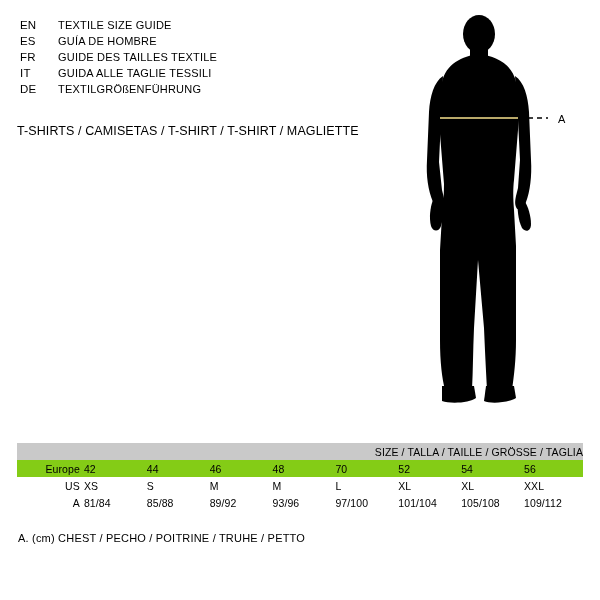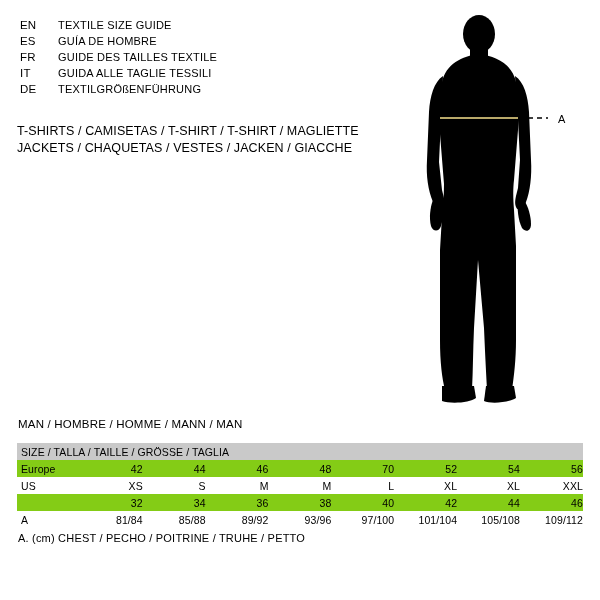--- a/index.html
+++ b/index.html
@@ -109,22 +109,22 @@
   }
   tr.row-head td {
     background: #c9c9c9;
   }
   tr.row-shade td {
     background: #84cc16;
   }
   tr.row-plain td {
     background: #ffffff;
   }
-  td.col-label { width: 86px; }
-  td.col-v { width: 68px; text-align: right; }
+  td.col-label { width: 86px; text-align: right; }
+  td.col-v { width: 68px; }
 
   .footnote {
     position: absolute;
     left: 18px;
     top: 532px;
     font-size: 11px;
     letter-spacing: 0.2px;
   }
 </style>
 </head>
@@ -150,21 +150,20 @@
       <span class="lang-text">GUIDA ALLE TAGLIE TESSILI</span>
     </div>
     <div class="lang-row">
       <span class="lang-code">DE</span>
       <span class="lang-text">TEXTILGRÖßENFÜHRUNG</span>
     </div>
   </div>
 
   <div class="category-block">
     <div class="category-line">T-SHIRTS / CAMISETAS / T-SHIRT / T-SHIRT / MAGLIETTE</div>
-    <div class="category-line">JACKETS / CHAQUETAS / VESTES / JACKEN / GIACCHE</div>
   </div>
 
   <div class="figure-wrap">
     <svg width="200" height="400" viewBox="0 0 200 400" xmlns="http://www.w3.org/2000/svg">
       <g fill="#000000">
 
         <ellipse cx="79" cy="24" rx="16" ry="19"></ellipse>
 
         <rect x="70" y="38" width="18" height="12"></rect>
 
@@ -215,21 +214,20 @@
         <path d="M42 376 L 74 376 L 76 388 C 70 393, 50 394, 42 391 Z"></path>
         <path d="M86 376 L 114 376 L 116 388 C 108 393, 90 394, 84 391 Z"></path>
       </g>
 
       <line x1="40" y1="108" x2="118" y2="108" stroke="#b9a96a" stroke-width="2"></line>
       <line x1="128" y1="108" x2="148" y2="108" stroke="#000000" stroke-width="1.4" stroke-dasharray="5,4"></line>
     </svg>
     <div class="measure-label">A</div>
   </div>
 
-  <div class="man-title">MAN / HOMBRE / HOMME / MANN / MAN</div>
 
   <table class="size-table">
     <tbody>
       <tr class="row-head">
         <td class="col-label" colspan="9">SIZE / TALLA / TAILLE / GRÖSSE / TAGLIA</td>
       </tr>
       <tr class="row-shade">
         <td class="col-label">Europe</td>
         <td class="col-v">42</td>
         <td class="col-v">44</td>
@@ -244,31 +242,20 @@
         <td class="col-label">US</td>
         <td class="col-v">XS</td>
         <td class="col-v">S</td>
         <td class="col-v">M</td>
         <td class="col-v">M</td>
         <td class="col-v">L</td>
         <td class="col-v">XL</td>
         <td class="col-v">XL</td>
         <td class="col-v">XXL</td>
       </tr>
-      <tr class="row-shade">
-        <td class="col-label"></td>
-        <td class="col-v">32</td>
-        <td class="col-v">34</td>
-        <td class="col-v">36</td>
-        <td class="col-v">38</td>
-        <td class="col-v">40</td>
-        <td class="col-v">42</td>
-        <td class="col-v">44</td>
-        <td class="col-v">46</td>
-      </tr>
       <tr class="row-plain">
         <td class="col-label">A</td>
         <td class="col-v">81/84</td>
         <td class="col-v">85/88</td>
         <td class="col-v">89/92</td>
         <td class="col-v">93/96</td>
         <td class="col-v">97/100</td>
         <td class="col-v">101/104</td>
         <td class="col-v">105/108</td>
         <td class="col-v">109/112</td>

